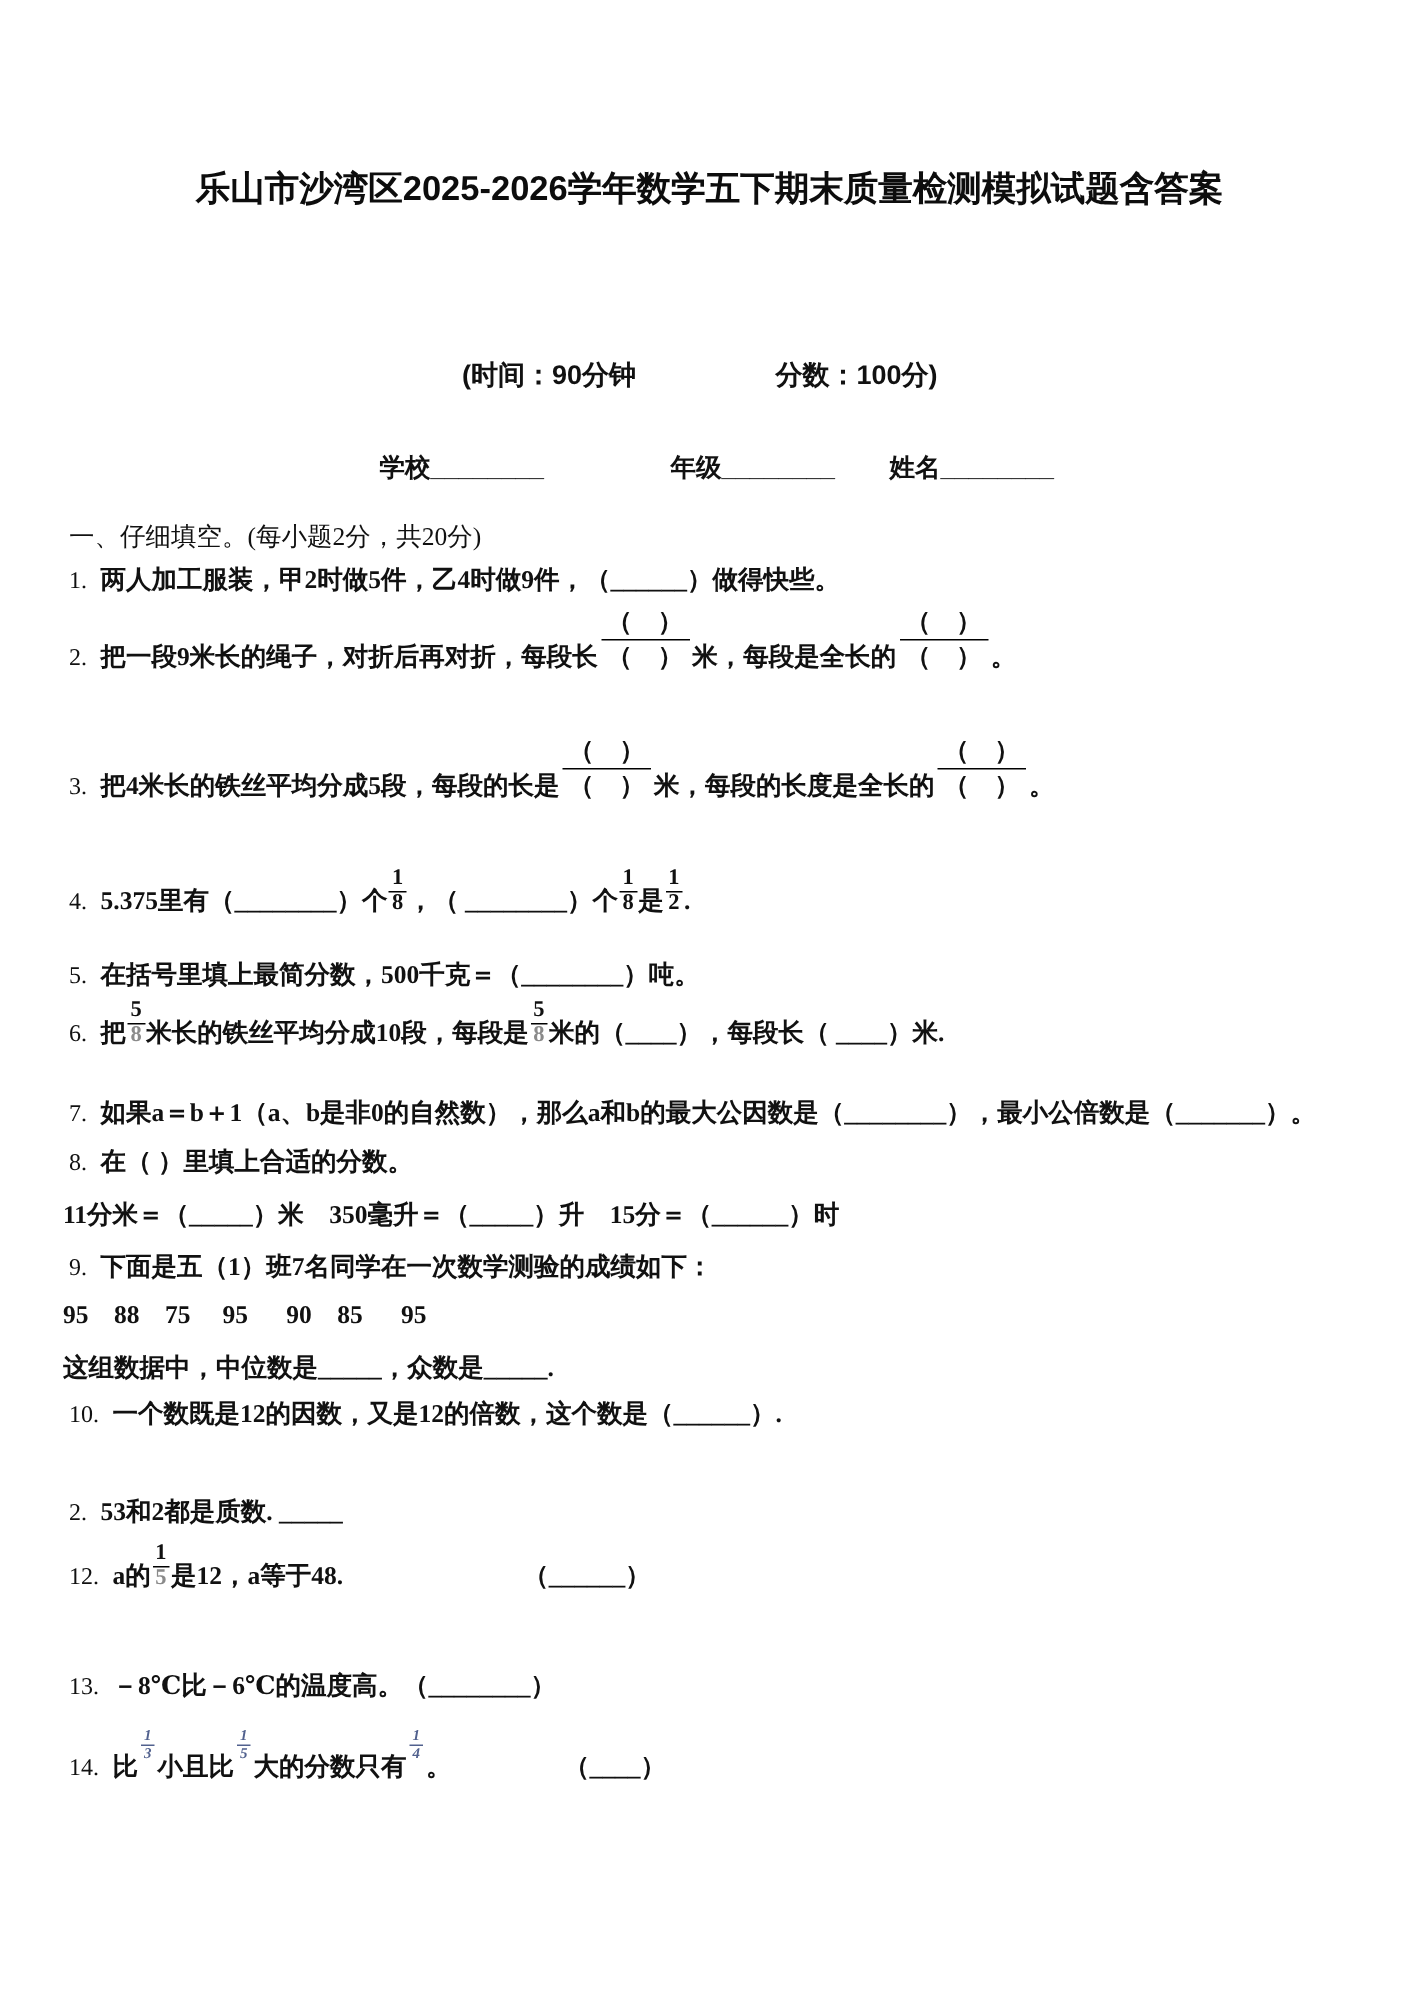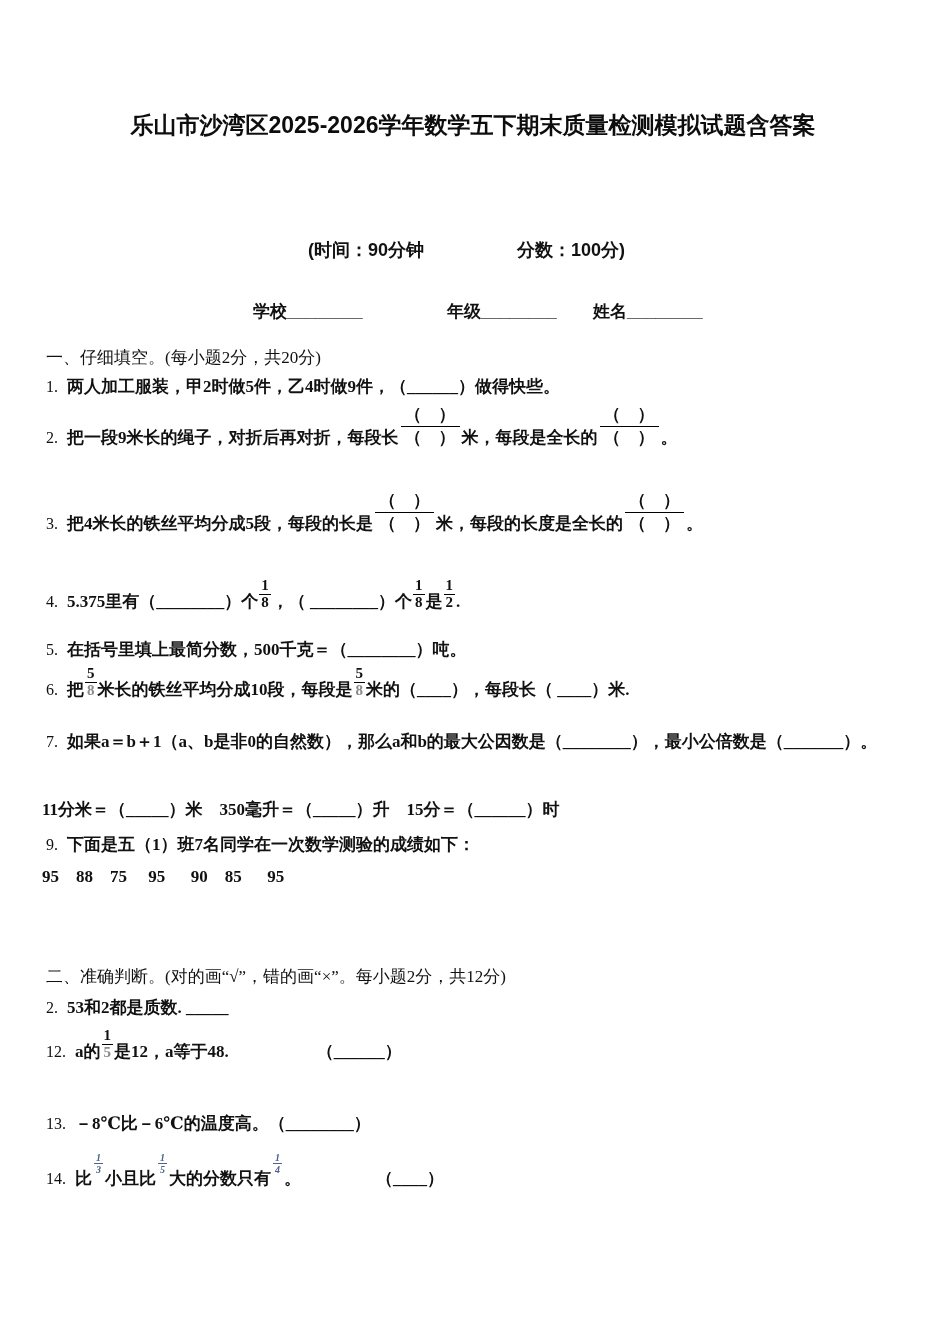--- a/index.html
+++ b/index.html
@@ -36,21 +36,21 @@
   .frac{display:inline-block;text-align:center;vertical-align:baseline;margin:0 1px;line-height:1.05;font-size:15px;}
   .frac .num{display:block;border-bottom:1.4px solid #000;padding:0 2px 0 2px;}
   .frac .den{display:block;padding:0 2px;}
   .den-gray{color:#8a8a8a;}
   
   .ifrac{display:inline-block;text-align:center;vertical-align:11px;margin:0 2px;
     line-height:1.1;font-size:10px;font-style:italic;color:#51618e;font-weight:700;}
   .ifrac .num{display:block;border-bottom:1px solid #51618e;padding:0 2px;}
   .ifrac .den{display:block;padding:0 2px;}
   .pre{white-space:pre;}
-  .sp200{margin-left:88px;}
+  .sp200{margin-left:120px;}
   .sp185{margin-left:75px;}
 </style>
 </head>
 <body>
 
 <div class="page">
 
   <div class="title">乐山市沙湾区2025-2026学年数学五下期末质量检测模拟试题含答案</div>
 
   <div class="timerow">
@@ -87,33 +87,41 @@
   </div>
 
   <div class="line" style="top:666px">
     <span class="qno">6.</span><span>把</span><span class="frac"><span class="num">5</span><span class="den den-gray">8</span></span><span>米长的铁丝平均分成10段，每段是</span><span class="frac"><span class="num">5</span><span class="den den-gray">8</span></span><span>米的（____），每段长（ ____）米.</span>
   </div>
 
   <div class="line" style="top:730px">
     <span class="qno">7.</span><span>如果a＝b＋1（a、b是非0的自然数），那么a和b的最大公因数是（________），最小公倍数是（_______）。</span>
   </div>
 
+  <div class="line" style="top:763px">
+    <span class="qno">8.</span><span>在（ ）里填上合适的分数。</span>
+  </div>
   <div class="line cont" style="top:798px">
     <span>11分米＝（_____）米　350毫升＝（_____）升　15分＝（______）时</span>
   </div>
 
   <div class="line" style="top:833px">
     <span class="qno">9.</span><span>下面是五（1）班7名同学在一次数学测验的成绩如下：</span>
   </div>
   <div class="line cont" style="top:867px">
     <span class="pre">95    88    75     95      90    85      95</span>
   </div>
+  <div class="line cont" style="top:900px">
+    <span>这组数据中，中位数是_____，众数是_____.</span>
+  </div>
 
+  <div class="line" style="top:931px">
+    <span class="qno">10.</span><span>一个数既是12的因数，又是12的倍数，这个数是（______）.</span>
+  </div>
 
-  <div class="line sech" style="top:965px">二、准确判断。(对的画“√”，错的画“×”。每小题2分，共12分)</div>
 
   <div class="line" style="top:996px">
     <span class="qno">2.</span><span>53和2都是质数. _____</span>
   </div>
 
   <div class="line" style="top:1028px">
     <span class="qno">12.</span><span>a的</span><span class="frac"><span class="num">1</span><span class="den den-gray">5</span></span><span>是12，a等于48.</span><span class="sp200">（______）</span>
   </div>
 
   <div class="line" style="top:1112px">

